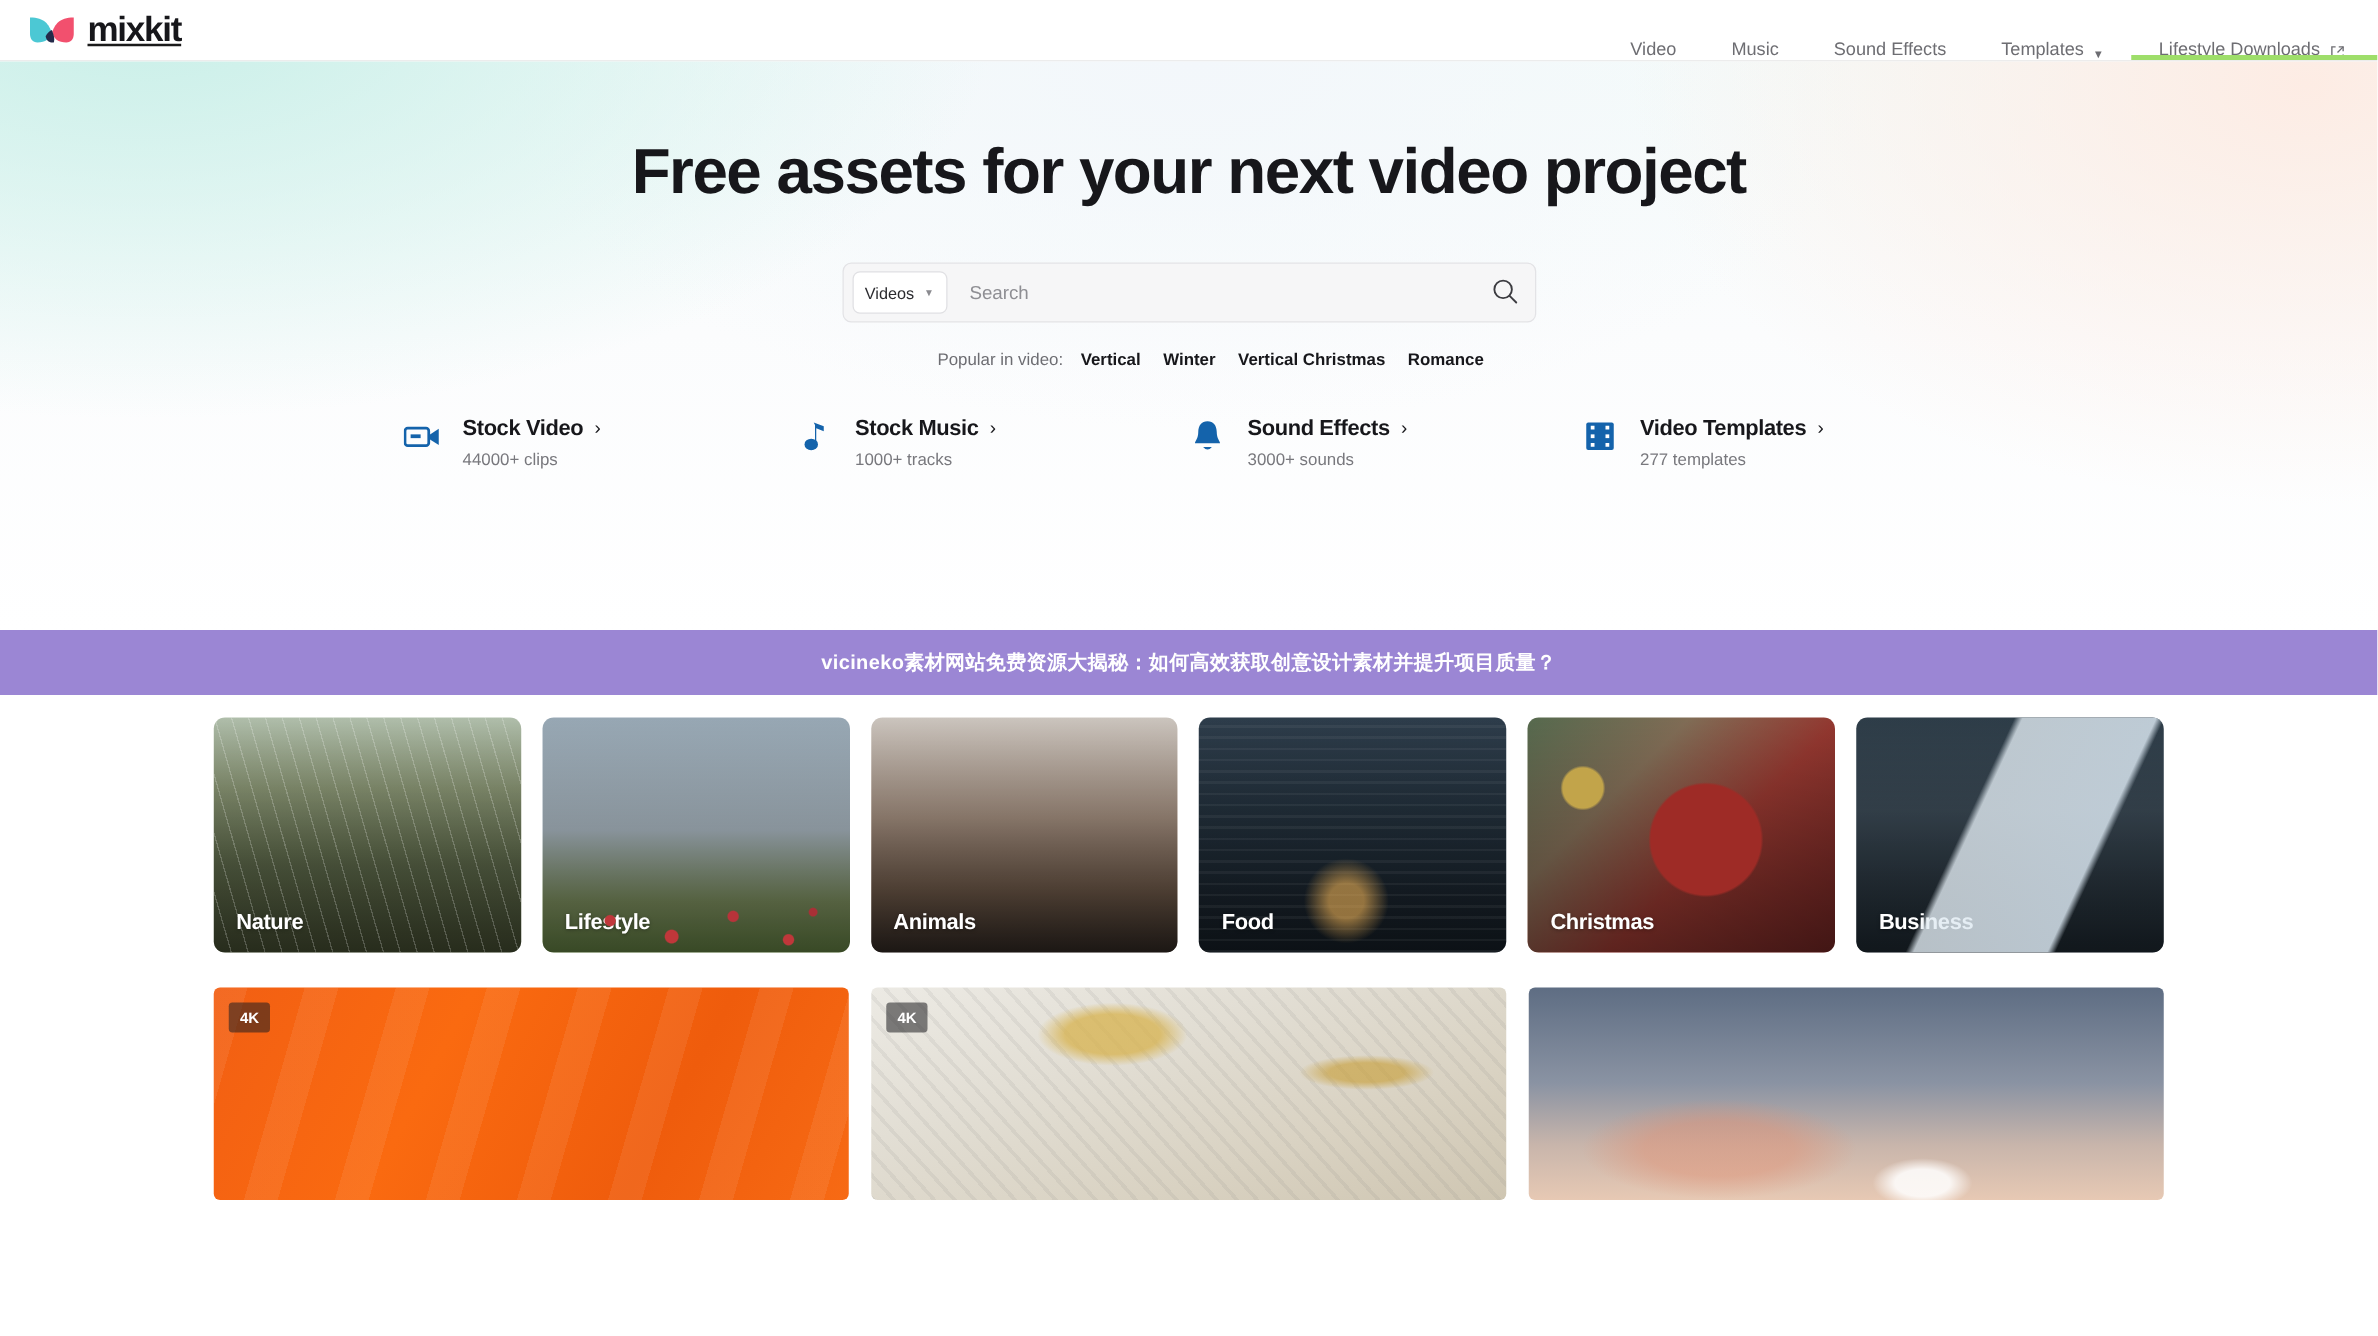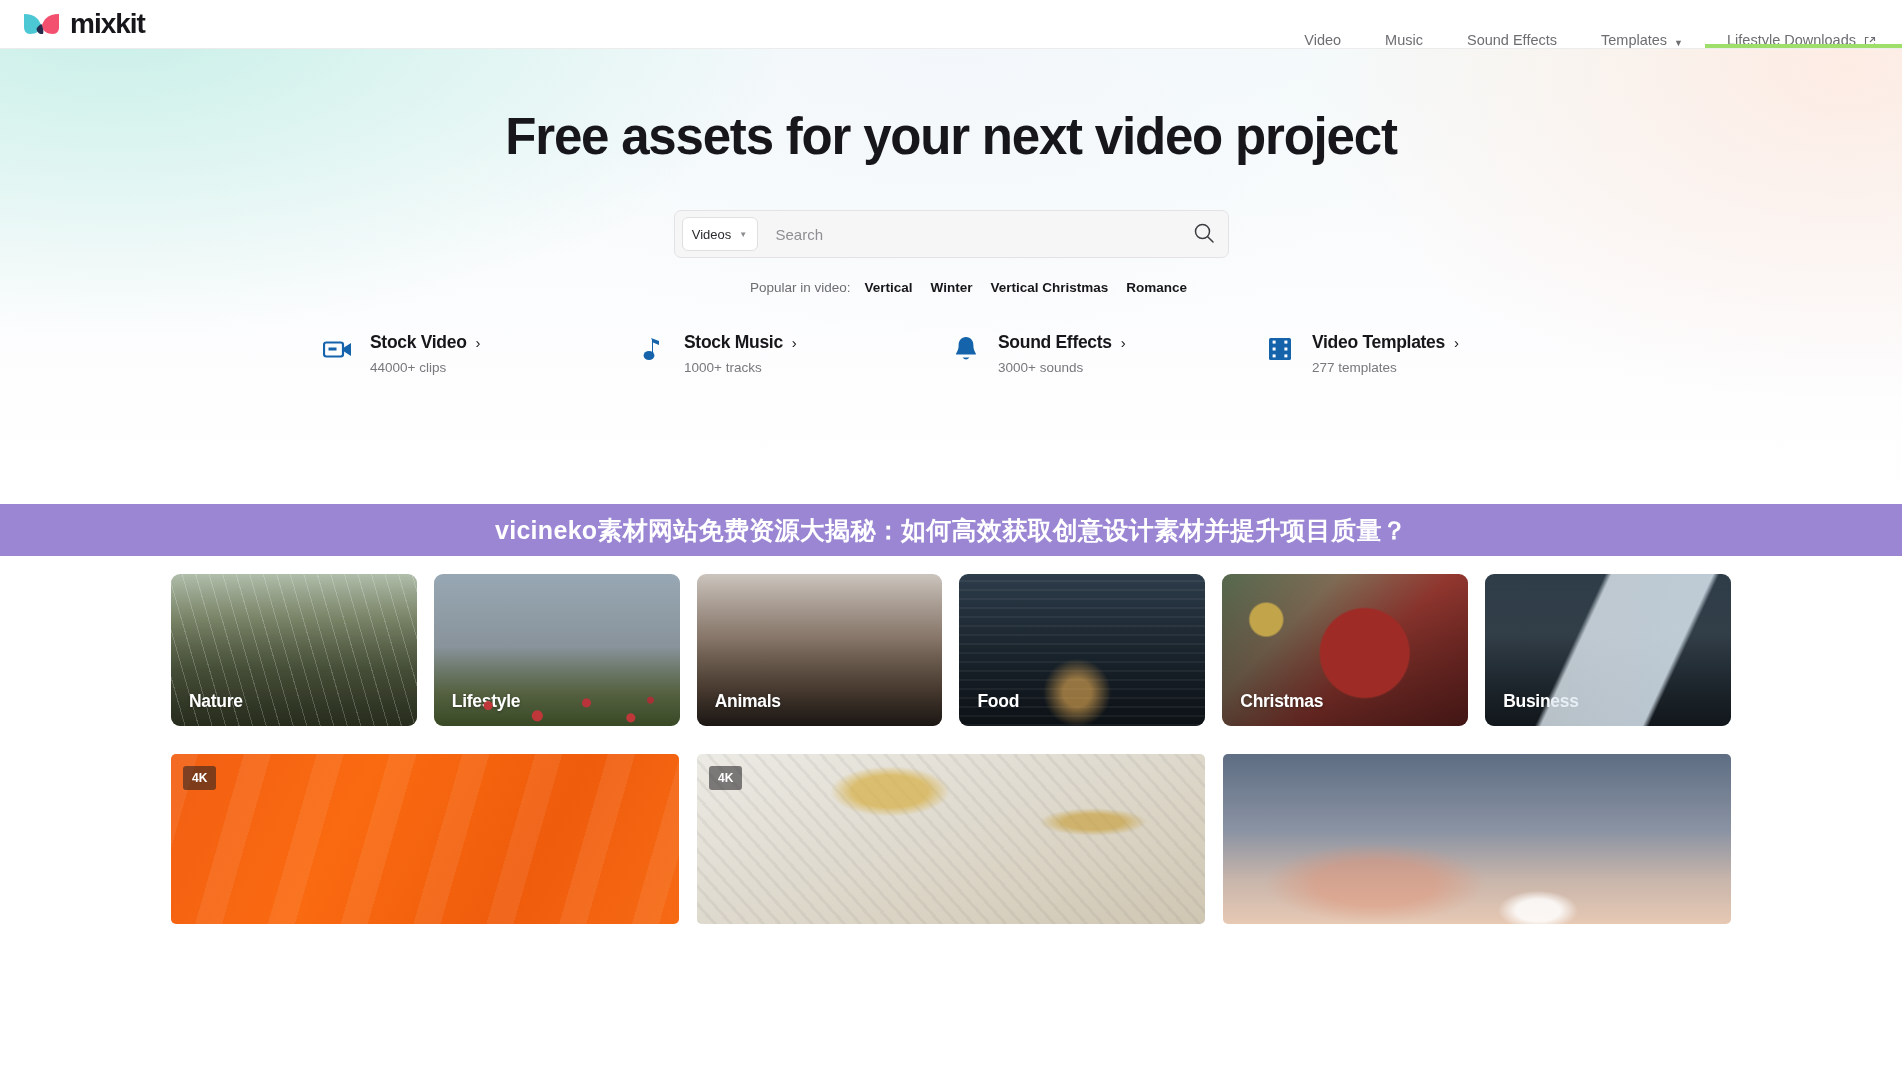--- a/index.html
+++ b/index.html
@@ -14,21 +14,21 @@
   
   .topnav{
     position:relative;
     height:49px;
     background:#fff;
     display:flex;
     align-items:center;
     border-bottom:1px solid #ececec;
     z-index:40;
   }
-  .logo-wrap{ display:flex; align-items:center; margin-left:22px; gap:8px; }
+  .logo-wrap{ display:flex; align-items:center; margin-left:22px; gap:8px;text-decoration:underline; }
   .logo-mark{ width:40px; height:26px; position:relative; }
   .logo-text{
     font-size:28px; font-weight:700; letter-spacing:-1px;
     color:#17171b; line-height:1;
   }
   .nav-links{
     margin-left:auto; display:flex; align-items:center;
     gap:0; padding-right:0; height:100%;
   }
   .nav-link{
@@ -114,21 +114,21 @@
   }
   .pill-btn{
     background:#1d1d21; color:#fff; border:none; border-radius:30px;
     padding:10px 20px; font-size:14px; cursor:pointer;
     font-family:"Liberation Sans", sans-serif;
   }
   .cat-grid{
     margin-top:26px; display:grid; grid-template-columns:repeat(6,1fr); gap:17px;
   }
   .cat-card{
-    position:relative; height:152px; border-radius:9px; overflow:hidden; cursor:pointer;
+    position:relative; height:188px; border-radius:9px; overflow:hidden; cursor:pointer;
   }
   .cat-card .shade{
     position:absolute; inset:0;
     background:linear-gradient(180deg, rgba(0,0,0,0.05) 0%, rgba(0,0,0,0.40) 100%);
   }
   .cat-label{
     position:absolute; left:18px; bottom:14px; color:#fff;
     font-size:17.5px; font-weight:600; letter-spacing:-0.3px;
     text-shadow:0 1px 3px rgba(0,0,0,.35);
   }
@@ -187,21 +187,21 @@
      background:radial-gradient(ellipse at 62% 92%, rgba(255,255,255,.85) 0 22px, transparent 40px),
                 radial-gradient(ellipse at 30% 76%, rgba(226,142,112,.45) 0 60px, transparent 110px);}
 
   
   .overlay-banner{
     position:absolute; left:0; right:0; top:504px; height:52px;
     background:#9b86d4; z-index:30;
     display:flex; align-items:center; justify-content:center;
   }
   .overlay-text{
-    color:#ffffff; font-size:25px; font-weight:700; letter-spacing:.3px;
+    color:#ffffff; font-size:16px; font-weight:700; letter-spacing:.3px;
     white-space:nowrap;
   }
   .page{ position:relative; }
 </style>
 </head>
 <body>
 
 <div class="page">
 
   <div class="topnav">

